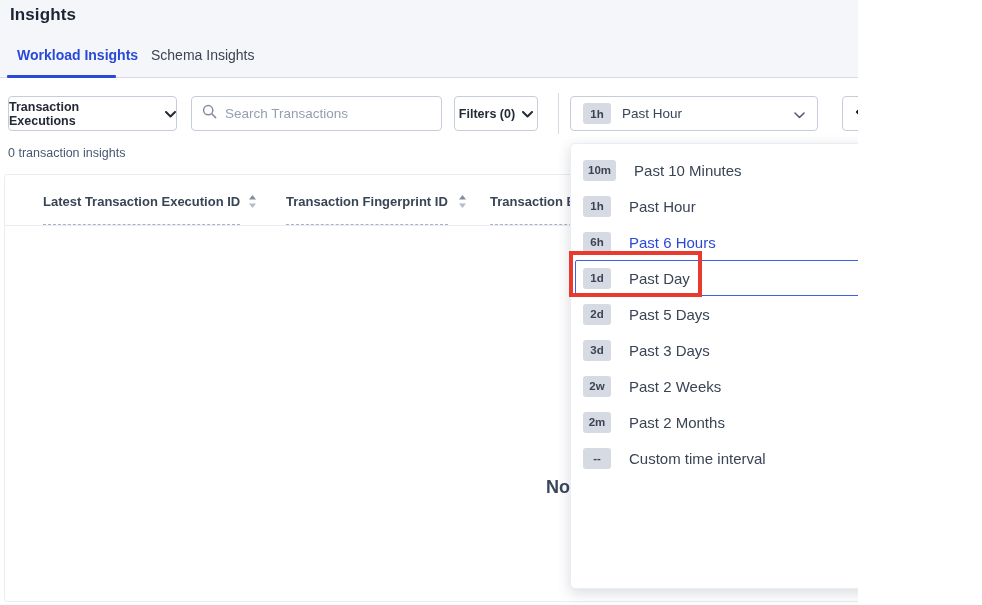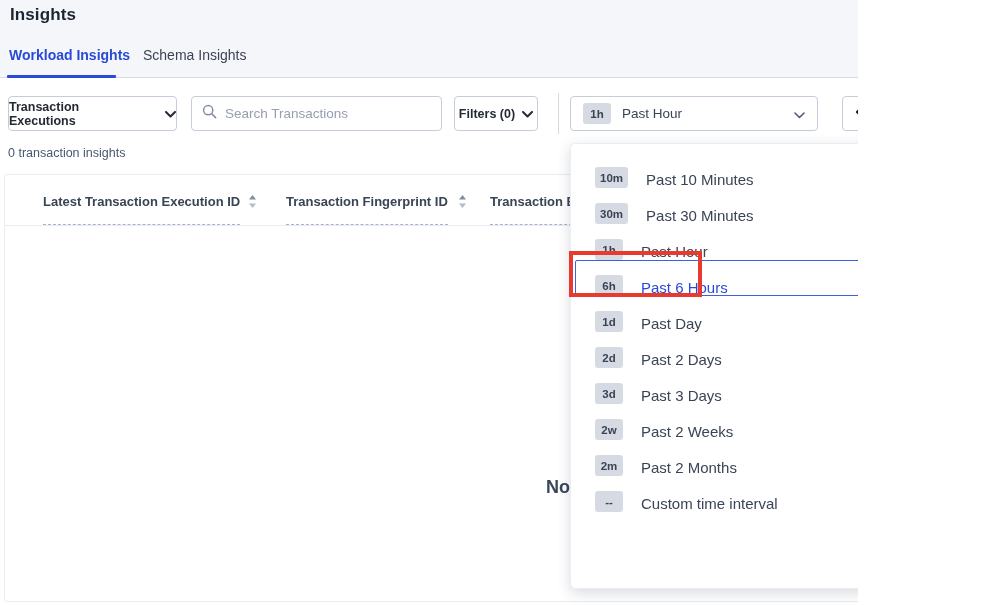--- a/index.html
+++ b/index.html
@@ -16,21 +16,21 @@
   
   .header-band {
     position: absolute; left: 0; top: 0; width: 982px; height: 78px;
     background: #f5f6f9; border-bottom: 1px solid #d9dbe4;
   }
   .page-title {
     position: absolute; left: 10px; top: 5px;
     font-size: 17px; font-weight: 700; color: #1c2533; letter-spacing: .1px;
   }
   .tab {
-    position: absolute; top: 47px; font-size: 14px; cursor: pointer; white-space: nowrap;
+    position: absolute; top: 47px; font-size: 14px; cursor: pointer; white-space: nowrap; margin-left: 8px;
   }
   .tab.active { left: 9px; color: #2949d8; font-weight: 700; }
   .tab.inactive { left: 143px; color: #3c4354; font-weight: 400; }
   .tab-underline {
     position: absolute; left: 7px; top: 75px; width: 109px; height: 3px;
     background: #2949d8; border-radius: 1px;
   }
 
   
   .btn {
@@ -104,21 +104,21 @@
   }
 
   
   .dropdown {
     position: absolute; left: 570px; top: 143px; width: 378px; height: 446px;
     background: #fff; border: 1px solid #e9edf4; border-radius: 5px;
     box-shadow: 0 4px 14px rgba(40, 50, 70, 0.18);
     padding: 8px 0; z-index: 5;
   }
   .dd-item {
-    height: 36px; display: flex; align-items: flex-end; padding: 0 24px; gap: 18px;
+    height: 36px; display: flex; align-items: center; padding: 0 12px; gap: 18px;
     cursor: pointer; position: relative;
   }
   .dd-label { font-size: 15px; color: #394455; }
   .dd-item.focused .dd-label { color: #2949d8; }
   .focus-ring {
     position: absolute; left: 4px; top: 116px; width: 367px; height: 36px;
     border: 1px solid #3a62e0; border-radius: 2px; pointer-events: none;
   }
 
   
@@ -223,38 +223,34 @@
   </div>
 
   <div class="empty-msg">No insight events since this page was refreshed.</div>
 
   <div class="dropdown">
     <div class="dd-item">
       <span class="badge">10m</span>
       <span class="dd-label">Past 10 Minutes</span>
     </div>
     <div class="dd-item">
-      <span class="badge">30m</span>
-      <span class="dd-label">Past 30 Minutes</span>
-    </div>
-    <div class="dd-item">
       <span class="badge">1h</span>
       <span class="dd-label">Past Hour</span>
     </div>
     <div class="dd-item focused">
       <span class="badge">6h</span>
       <span class="dd-label">Past 6 Hours</span>
     </div>
     <div class="dd-item">
       <span class="badge">1d</span>
       <span class="dd-label">Past Day</span>
     </div>
     <div class="dd-item">
       <span class="badge">2d</span>
-      <span class="dd-label">Past 2 Days</span>
+      <span class="dd-label">Past 5 Days</span>
     </div>
     <div class="dd-item">
       <span class="badge">3d</span>
       <span class="dd-label">Past 3 Days</span>
     </div>
     <div class="dd-item">
       <span class="badge">2w</span>
       <span class="dd-label">Past 2 Weeks</span>
     </div>
     <div class="dd-item">

